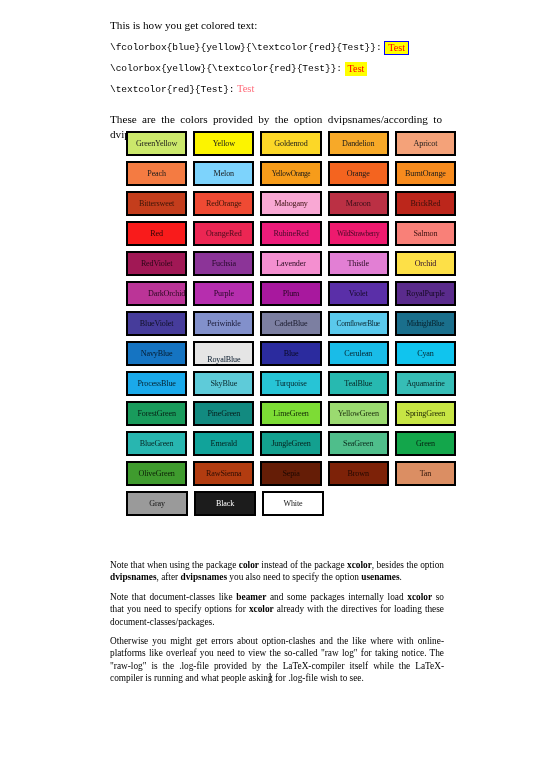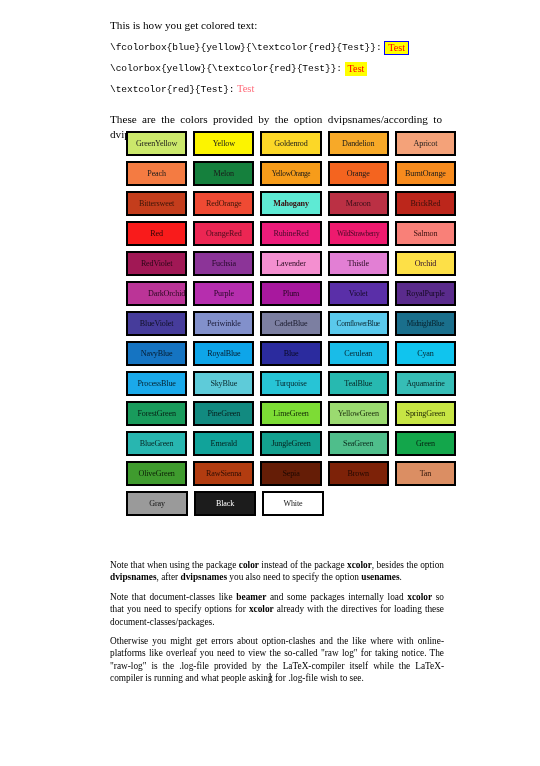--- a/index.html
+++ b/index.html
@@ -170,41 +170,41 @@
           <span style="color: rgb(26, 26, 26);">Dandelion</span>
         </div>
         <div class="swatch" style="background: rgb(244, 162, 121);">
           <span style="color: rgb(26, 26, 26);">Apricot</span>
         </div>
       </div>
       <div class="grid-row">
         <div class="swatch" style="background: rgb(244, 123, 66);">
           <span style="color: rgb(26, 26, 26);">Peach</span>
         </div>
-        <div class="swatch" style="background: #15803d;">
+        <div class="swatch" style="background: #7dd3fc;">
           <span style="color: rgb(26, 26, 26);">Melon</span>
         </div>
         <div class="swatch wide" style="background: rgb(247, 156, 26);">
           <span style="color: rgb(26, 26, 26);">YellowOrange</span>
         </div>
         <div class="swatch" style="background: rgb(244, 100, 31);">
           <span style="color: rgb(26, 26, 26);">Orange</span>
         </div>
         <div class="swatch" style="background: rgb(247, 139, 30);">
           <span style="color: rgb(26, 26, 26);">BurntOrange</span>
         </div>
       </div>
       <div class="grid-row">
         <div class="swatch" style="background: rgb(196, 61, 28);">
           <span style="color: rgb(58, 21, 8);">Bittersweet</span>
         </div>
         <div class="swatch" style="background: rgb(239, 74, 51);">
           <span style="color: rgb(58, 21, 8);">RedOrange</span>
         </div>
-        <div class="swatch" style="background: #5eead4; font-weight: bold;">
+        <div class="swatch" style="background: #f9a8d4;">
           <span style="color: rgb(58, 15, 15);">Mahogany</span>
         </div>
         <div class="swatch" style="background: rgb(187, 48, 68);">
           <span style="color: rgb(58, 15, 24);">Maroon</span>
         </div>
         <div class="swatch" style="background: rgb(188, 38, 27);">
           <span style="color: rgb(58, 15, 12);">BrickRed</span>
         </div>
       </div>
       <div class="grid-row">
@@ -272,21 +272,21 @@
           <span style="color: rgb(12, 38, 48);">CornflowerBlue</span>
         </div>
         <div class="swatch wide" style="background: rgb(26, 111, 140);">
           <span style="color: rgb(6, 32, 44);">MidnightBlue</span>
         </div>
       </div>
       <div class="grid-row">
         <div class="swatch" style="background: rgb(21, 116, 194);">
           <span style="color: rgb(6, 26, 44);">NavyBlue</span>
         </div>
-        <div class="swatch" style="background: #0ea5e9;">
+        <div class="swatch" style="background: #e5e5e5; align-items: flex-end;">
           <span style="color: rgb(6, 24, 42);">RoyalBlue</span>
         </div>
         <div class="swatch" style="background: rgb(43, 43, 158);">
           <span style="color: rgb(10, 10, 36);">Blue</span>
         </div>
         <div class="swatch" style="background: rgb(25, 188, 232);">
           <span style="color: rgb(6, 36, 48);">Cerulean</span>
         </div>
         <div class="swatch" style="background: rgb(16, 196, 238);">
           <span style="color: rgb(6, 38, 48);">Cyan</span>

